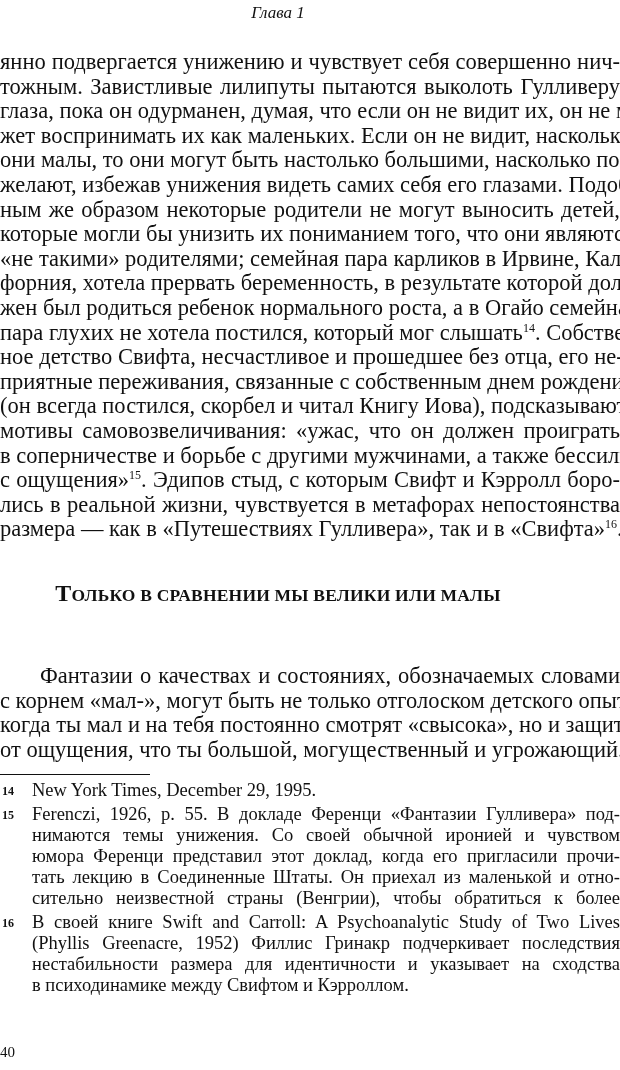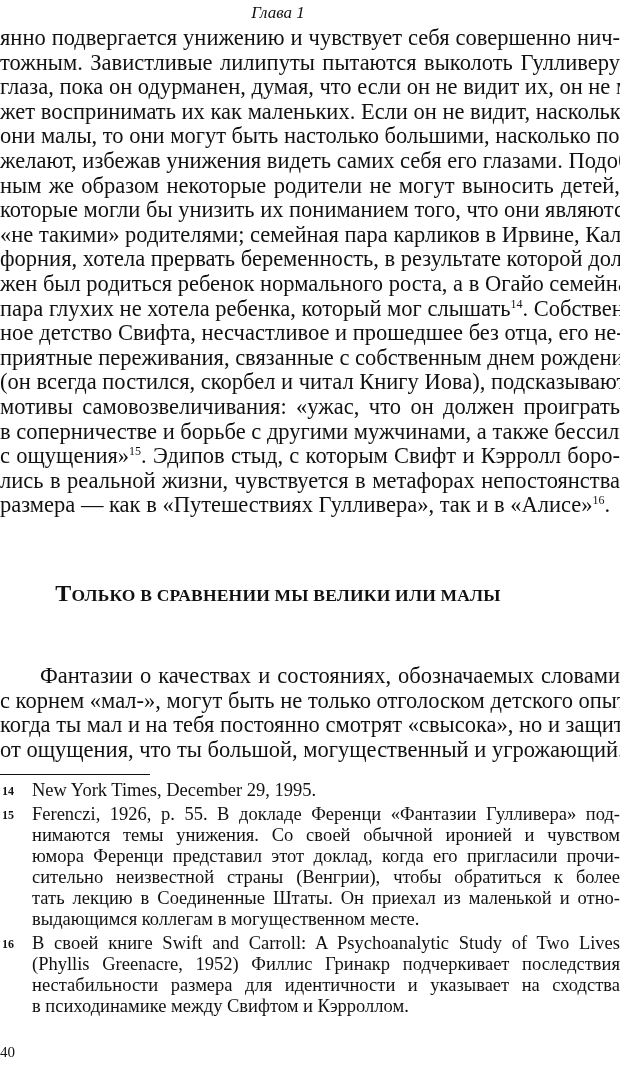--- a/index.html
+++ b/index.html
@@ -38,21 +38,21 @@
       text-align: justify;
       text-align-last: justify;
       height: 24.6px;
     }
     .line.last {
       text-align-last: left;
     }
     .line.indent {
       padding-left: 40px;
     }
-    .main-block { top: 26px; }
+    .main-block { top: 50px; }
     .section-heading {
       position: absolute;
       top: 578px;
       left: 0;
       width: 556px;
       text-align: center;
       font-weight: bold;
       font-size: 22px;
       line-height: 30px;
       letter-spacing: 0.2px;
@@ -114,29 +114,29 @@
   <span class="line">тожным. Завистливые лилипуты пытаются выколоть Гулливеру</span>
   <span class="line">глаза, пока он одурманен, думая, что если он не видит их, он не мо-</span>
   <span class="line">жет воспринимать их как маленьких. Если он не видит, насколько</span>
   <span class="line">они малы, то они могут быть настолько большими, насколько по-</span>
   <span class="line">желают, избежав унижения видеть самих себя его глазами. Подоб-</span>
   <span class="line">ным же образом некоторые родители не могут выносить детей,</span>
   <span class="line">которые могли бы унизить их пониманием того, что они являются</span>
   <span class="line">«не такими» родителями; семейная пара карликов в Ирвине, Кали-</span>
   <span class="line">форния, хотела прервать беременность, в результате которой дол-</span>
   <span class="line">жен был родиться ребенок нормального роста, а в Огайо семейная</span>
-  <span class="line"><span>пара глухих не хотела ребенка, который мог слышать</span><sup>14</sup><span>. Собствен-</span></span>
+  <span class="line"><span>пара глухих не хотела постился, который мог слышать</span><sup>14</sup><span>. Собствен-</span></span>
   <span class="line">ное детство Свифта, несчастливое и прошедшее без отца, его не-</span>
   <span class="line">приятные переживания, связанные с собственным днем рождения</span>
   <span class="line">(он всегда постился, скорбел и читал Книгу Иова), подсказывают</span>
   <span class="line">мотивы самовозвеличивания: «ужас, что он должен проиграть</span>
   <span class="line">в соперничестве и борьбе с другими мужчинами, а также бессилие</span>
   <span class="line"><span>с ощущения»</span><sup>15</sup><span>. Эдипов стыд, с которым Свифт и Кэрролл боро-</span></span>
   <span class="line">лись в реальной жизни, чувствуется в метафорах непостоянства</span>
-  <span class="line last"><span>размера — как в «Путешествиях Гулливера», так и в «Алисе»</span><sup>16</sup><span>.</span></span>
+  <span class="line last"><span>размера — как в «Путешествиях Гулливера», так и в «Свифта»</span><sup>16</sup><span>.</span></span>
 </div>
 
 <h2 class="section-heading" style="margin:0;">
   <span class="cap">Т</span><span class="sc" style="text-transform: uppercase;">олько в сравнении мы велики или малы</span>
 </h2>
 
 <div class="body-text para2">
   <span class="line indent">Фантазии о качествах и состояниях, обозначаемых словами</span>
   <span class="line">с корнем «мал-», могут быть не только отголоском детского опыта,</span>
   <span class="line">когда ты мал и на тебя постоянно смотрят «свысока», но и защитой</span>
@@ -148,23 +148,22 @@
 <div class="footnotes">
   <div class="fn">
     <span class="fn-num">14</span>
     <span class="line last">New York Times, December 29, 1995.</span>
   </div>
   <div class="fn">
     <span class="fn-num">15</span>
     <span class="line">Ferenczi, 1926, p. 55. В докладе Ференци «Фантазии Гулливера» под-</span>
     <span class="line">нимаются темы унижения. Со своей обычной иронией и чувством</span>
     <span class="line">юмора Ференци представил этот доклад, когда его пригласили прочи-</span>
+    <span class="line">тать лекцию в Соединенные Штаты. Он приехал из маленькой и отно-</span>
     <span class="line">сительно неизвестной страны (Венгрии), чтобы обратиться к более</span>
-    <span class="line">тать лекцию в Соединенные Штаты. Он приехал из маленькой и отно-</span>
-    <span class="line last">выдающимся коллегам в могущественном месте.</span>
   </div>
   <div class="fn">
     <span class="fn-num">16</span>
     <span class="line">В своей книге Swift and Carroll: A Psychoanalytic Study of Two Lives</span>
     <span class="line">(Phyllis Greenacre, 1952) Филлис Гринакр подчеркивает последствия</span>
     <span class="line">нестабильности размера для идентичности и указывает на сходства</span>
     <span class="line last">в психодинамике между Свифтом и Кэрроллом.</span>
   </div>
 </div>
 

